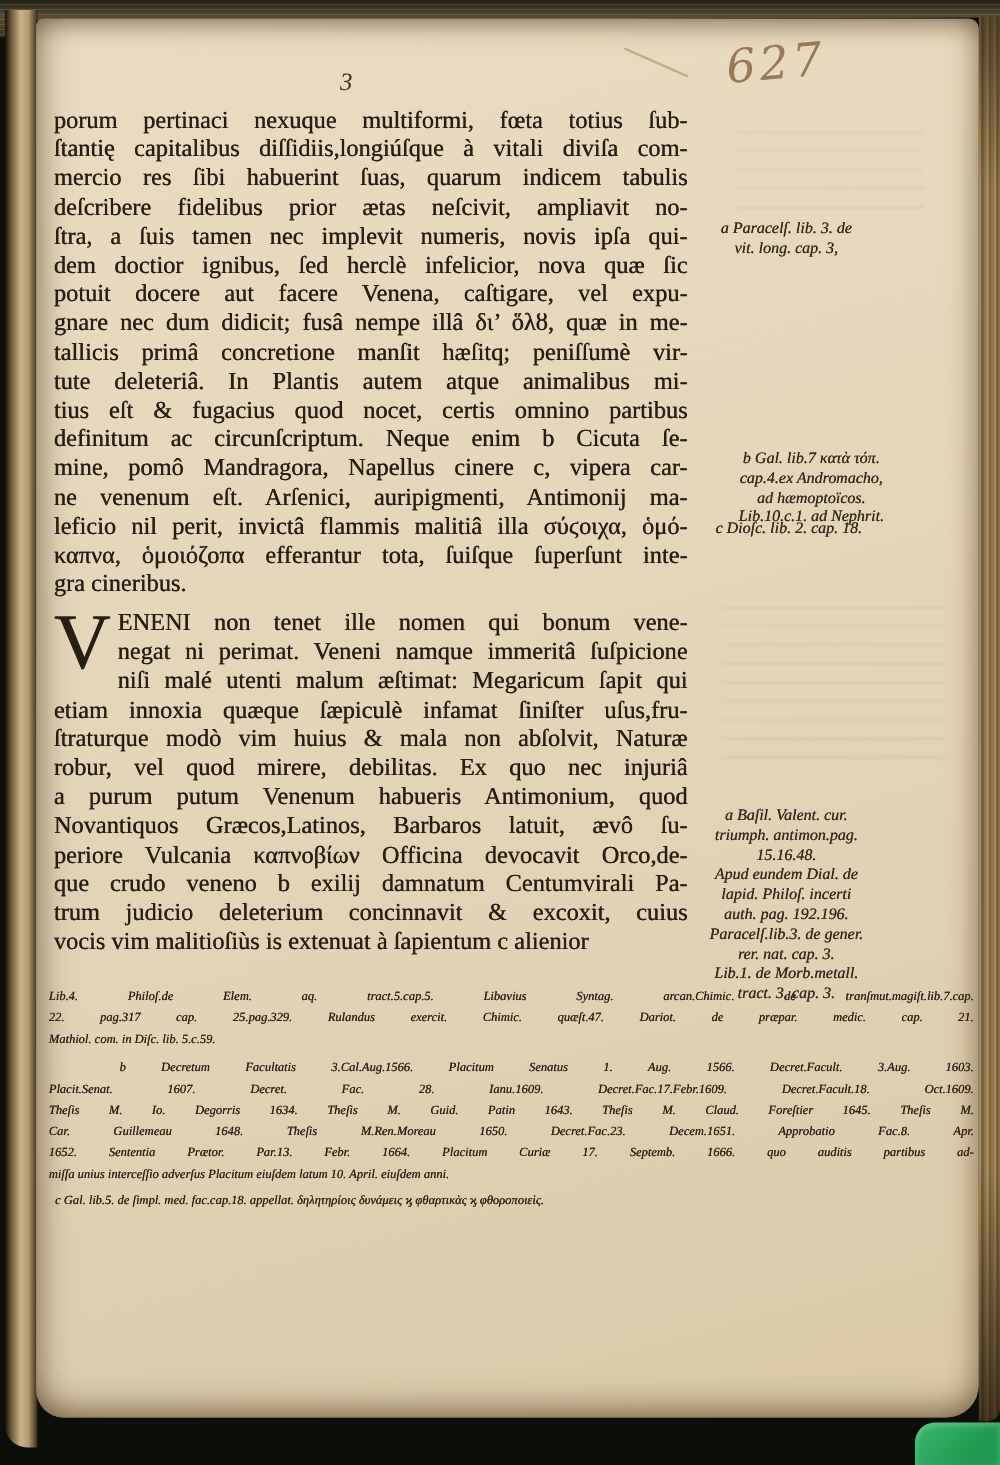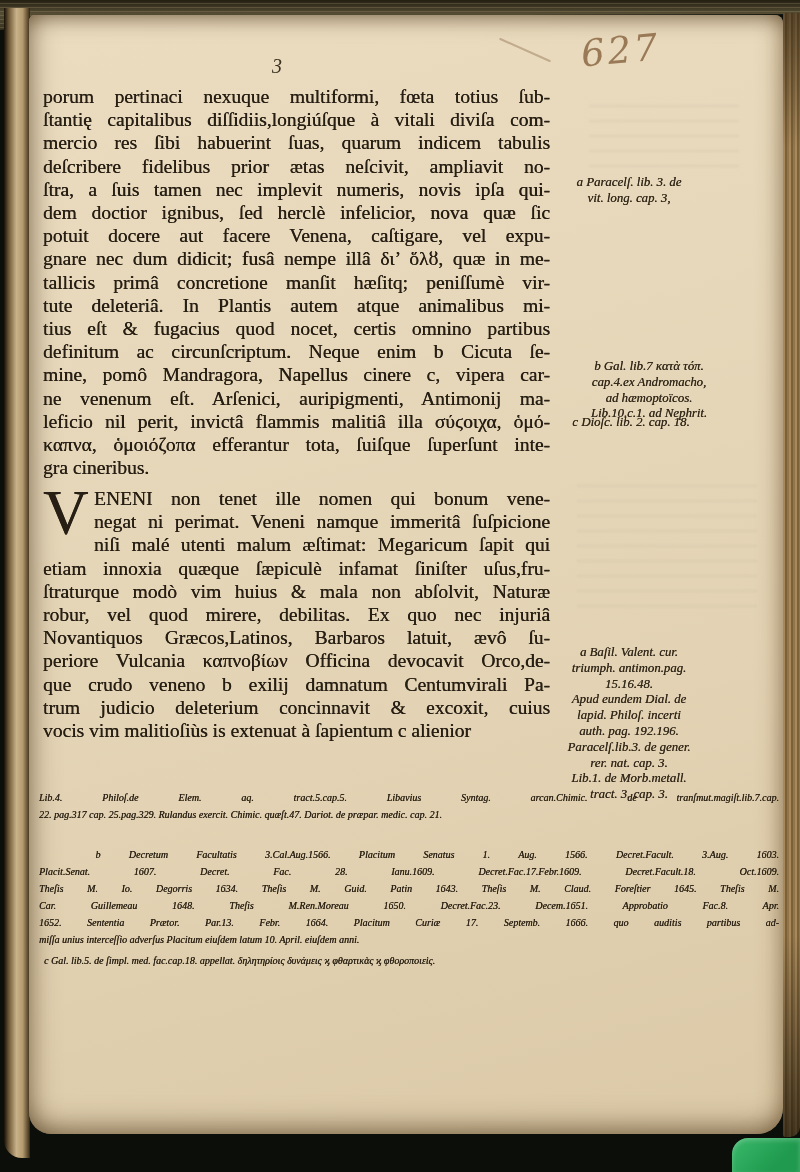--- a/index.html
+++ b/index.html
@@ -132,20 +132,21 @@
 
     <div class="body-block para2">
       <span class="dropcap">V</span>
       <div>
           <div class="tl">ENENI non tenet ille nomen qui bonum vene-</div>
           <div class="tl">negat ni perimat. Veneni namque immeritâ ſuſpicione</div>
           <div class="tl">niſi malé utenti malum æſtimat: Megaricum ſapit qui</div>
           <div class="tl">etiam innoxia quæque ſæpiculè infamat ſiniſter uſus,fru-</div>
           <div class="tl">ſtraturque modò vim huius &amp; mala non abſolvit, Naturæ</div>
           <div class="tl">robur, vel quod mirere, debilitas.  Ex quo nec injuriâ</div>
+          <div class="tl">a purum putum Venenum habueris Antimonium, quod</div>
           <div class="tl">Novantiquos Græcos,Latinos, Barbaros latuit, ævô ſu-</div>
           <div class="tl">periore Vulcania καπνοβίων Officina devocavit Orco,de-</div>
           <div class="tl">que crudo veneno b exilij damnatum Centumvirali Pa-</div>
           <div class="tl">trum judicio deleterium concinnavit &amp; excoxit, cuius</div>
           <div class="tl">vocis vim malitioſiùs is extenuat à ſapientum c alienior</div>
         </div>
     </div>
 
     <div class="mnote mn-a">
         <div class="tl">a Paracelſ. lib. 3. de</div>
@@ -169,20 +170,21 @@
         <div class="tl">auth. pag. 192.196.</div>
         <div class="tl">Paracelſ.lib.3. de gener.</div>
         <div class="tl">rer. nat. cap. 3.</div>
         <div class="tl">Lib.1. de Morb.metall.</div>
         <div class="tl">tract. 3. cap. 3.</div>
       </div>
 
     <div class="fnote fn-a">
         <div class="tl">Lib.4. Philoſ.de Elem. aq. tract.5.cap.5.   Libavius Syntag. arcan.Chimic. de tranſmut.magiſt.lib.7.cap.</div>
         <div class="tl">22. pag.317  cap. 25.pag.329.   Rulandus exercit. Chimic. quæſt.47.   Dariot. de præpar. medic. cap. 21.</div>
+        <div class="tl">Mathiol. com. in Diſc. lib. 5.c.59.</div>
       </div>
     <div class="fnote fn-b">
         <div class="tl">&nbsp;&nbsp;b Decretum Facultatis 3.Cal.Aug.1566.   Placitum Senatus 1. Aug. 1566.   Decret.Facult. 3.Aug. 1603.</div>
         <div class="tl">Placit.Senat. 1607.   Decret. Fac. 28. Ianu.1609.  Decret.Fac.17.Febr.1609.  Decret.Facult.18. Oct.1609.</div>
         <div class="tl">Theſis M. Io. Degorris 1634.   Theſis M. Guid. Patin 1643.   Theſis M. Claud. Foreſtier 1645.   Theſis M.</div>
         <div class="tl">Car. Guillemeau 1648.   Theſis M.Ren.Moreau 1650.   Decret.Fac.23. Decem.1651. Approbatio Fac.8. Apr.</div>
         <div class="tl">1652.   Sententia Prætor. Par.13. Febr. 1664.   Placitum Curiæ 17. Septemb. 1666. quo auditis partibus ad-</div>
         <div class="tl">miſſa unius interceſſio adverſus Placitum eiuſdem latum 10. April. eiuſdem anni.</div>
       </div>
     <div class="fnote fn-c">

